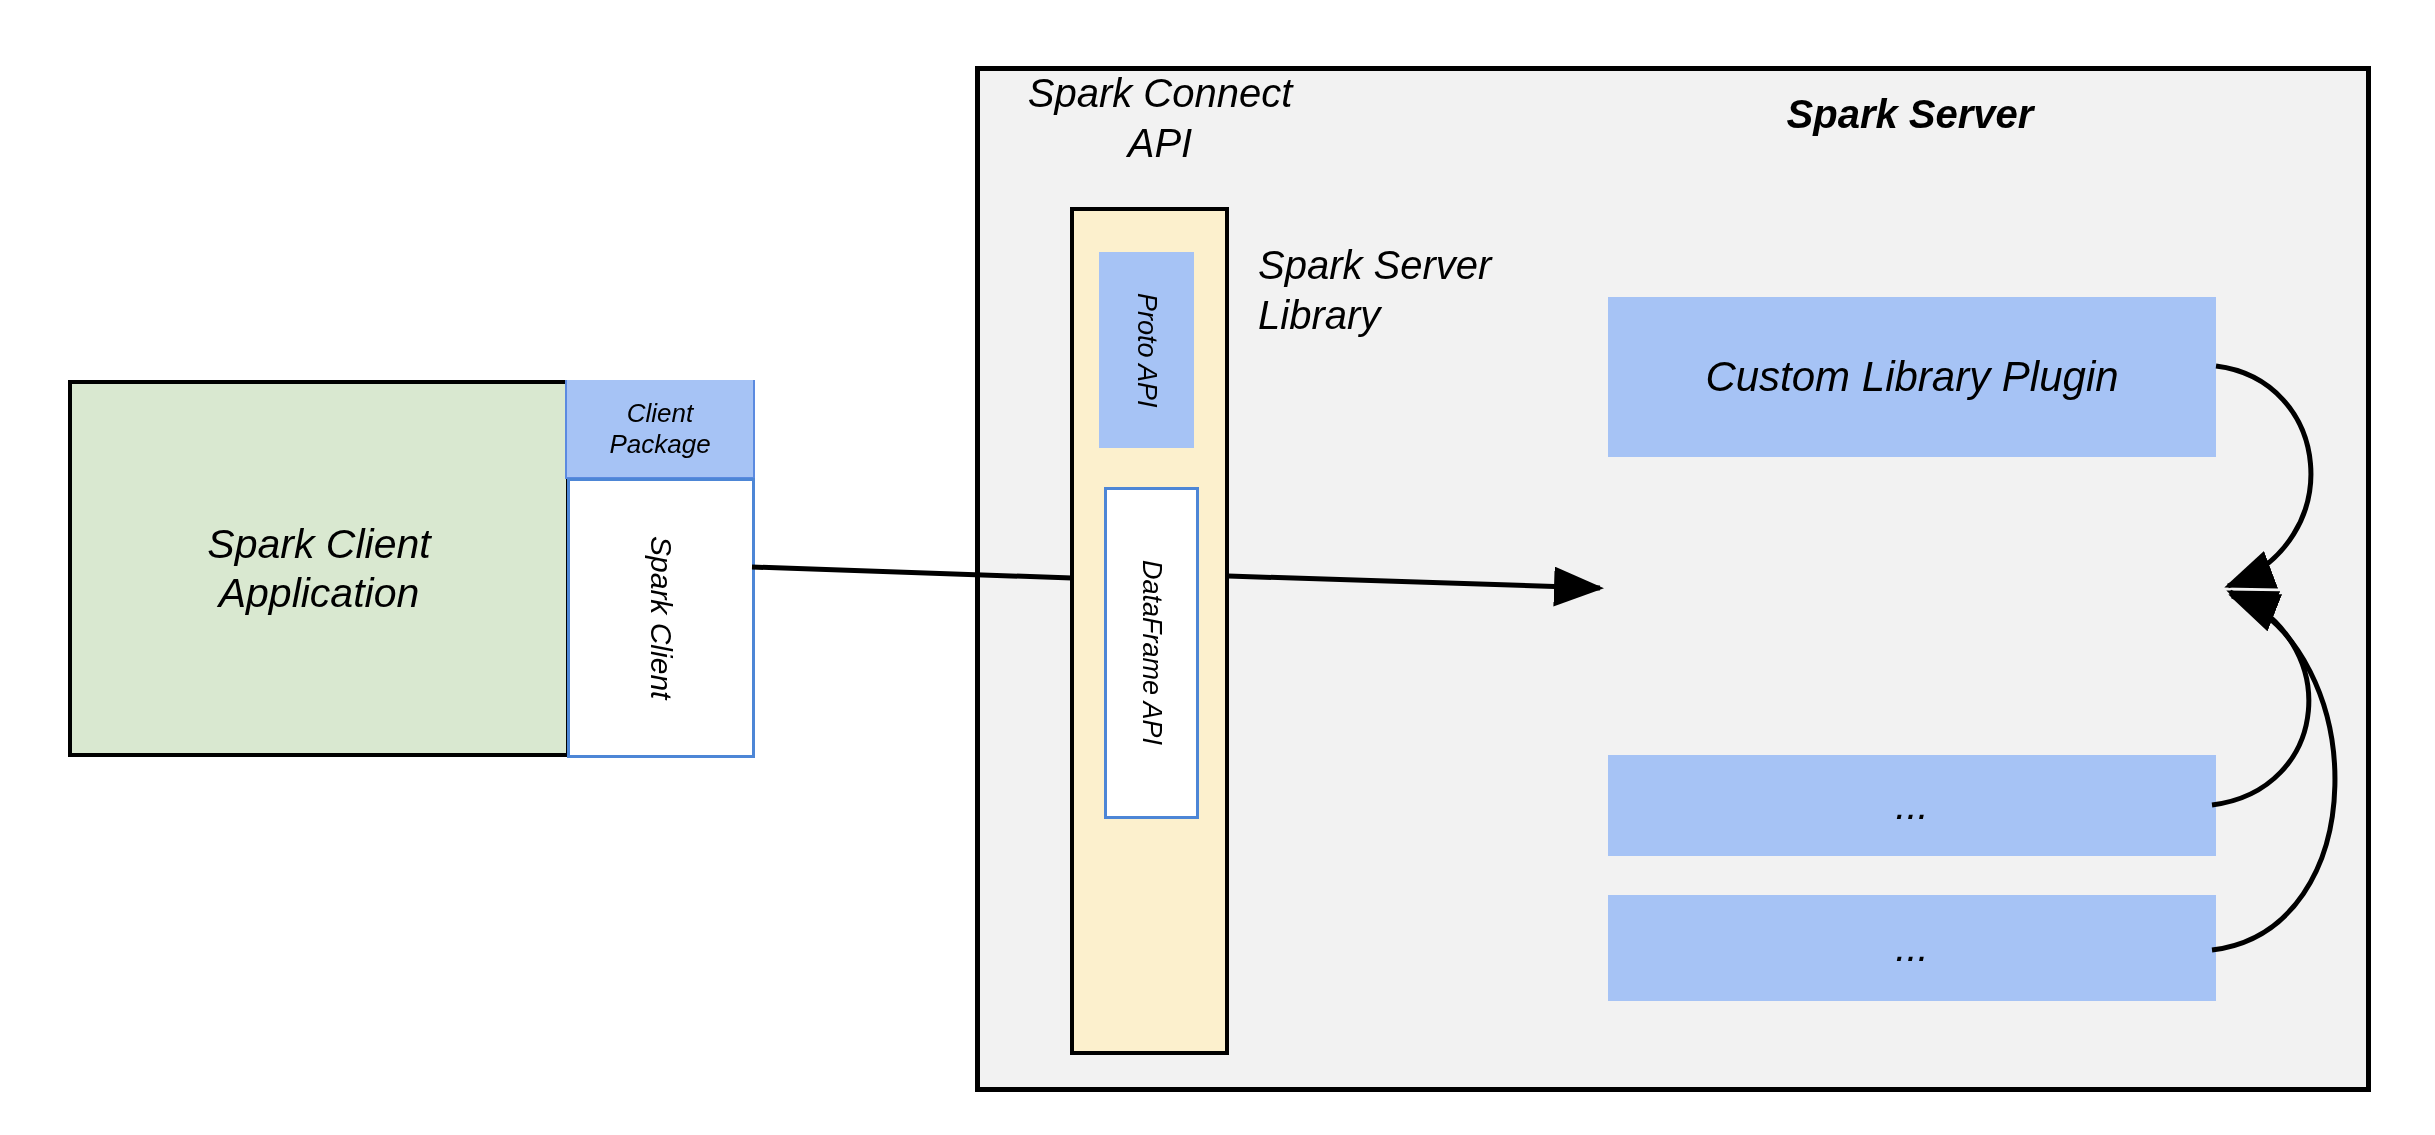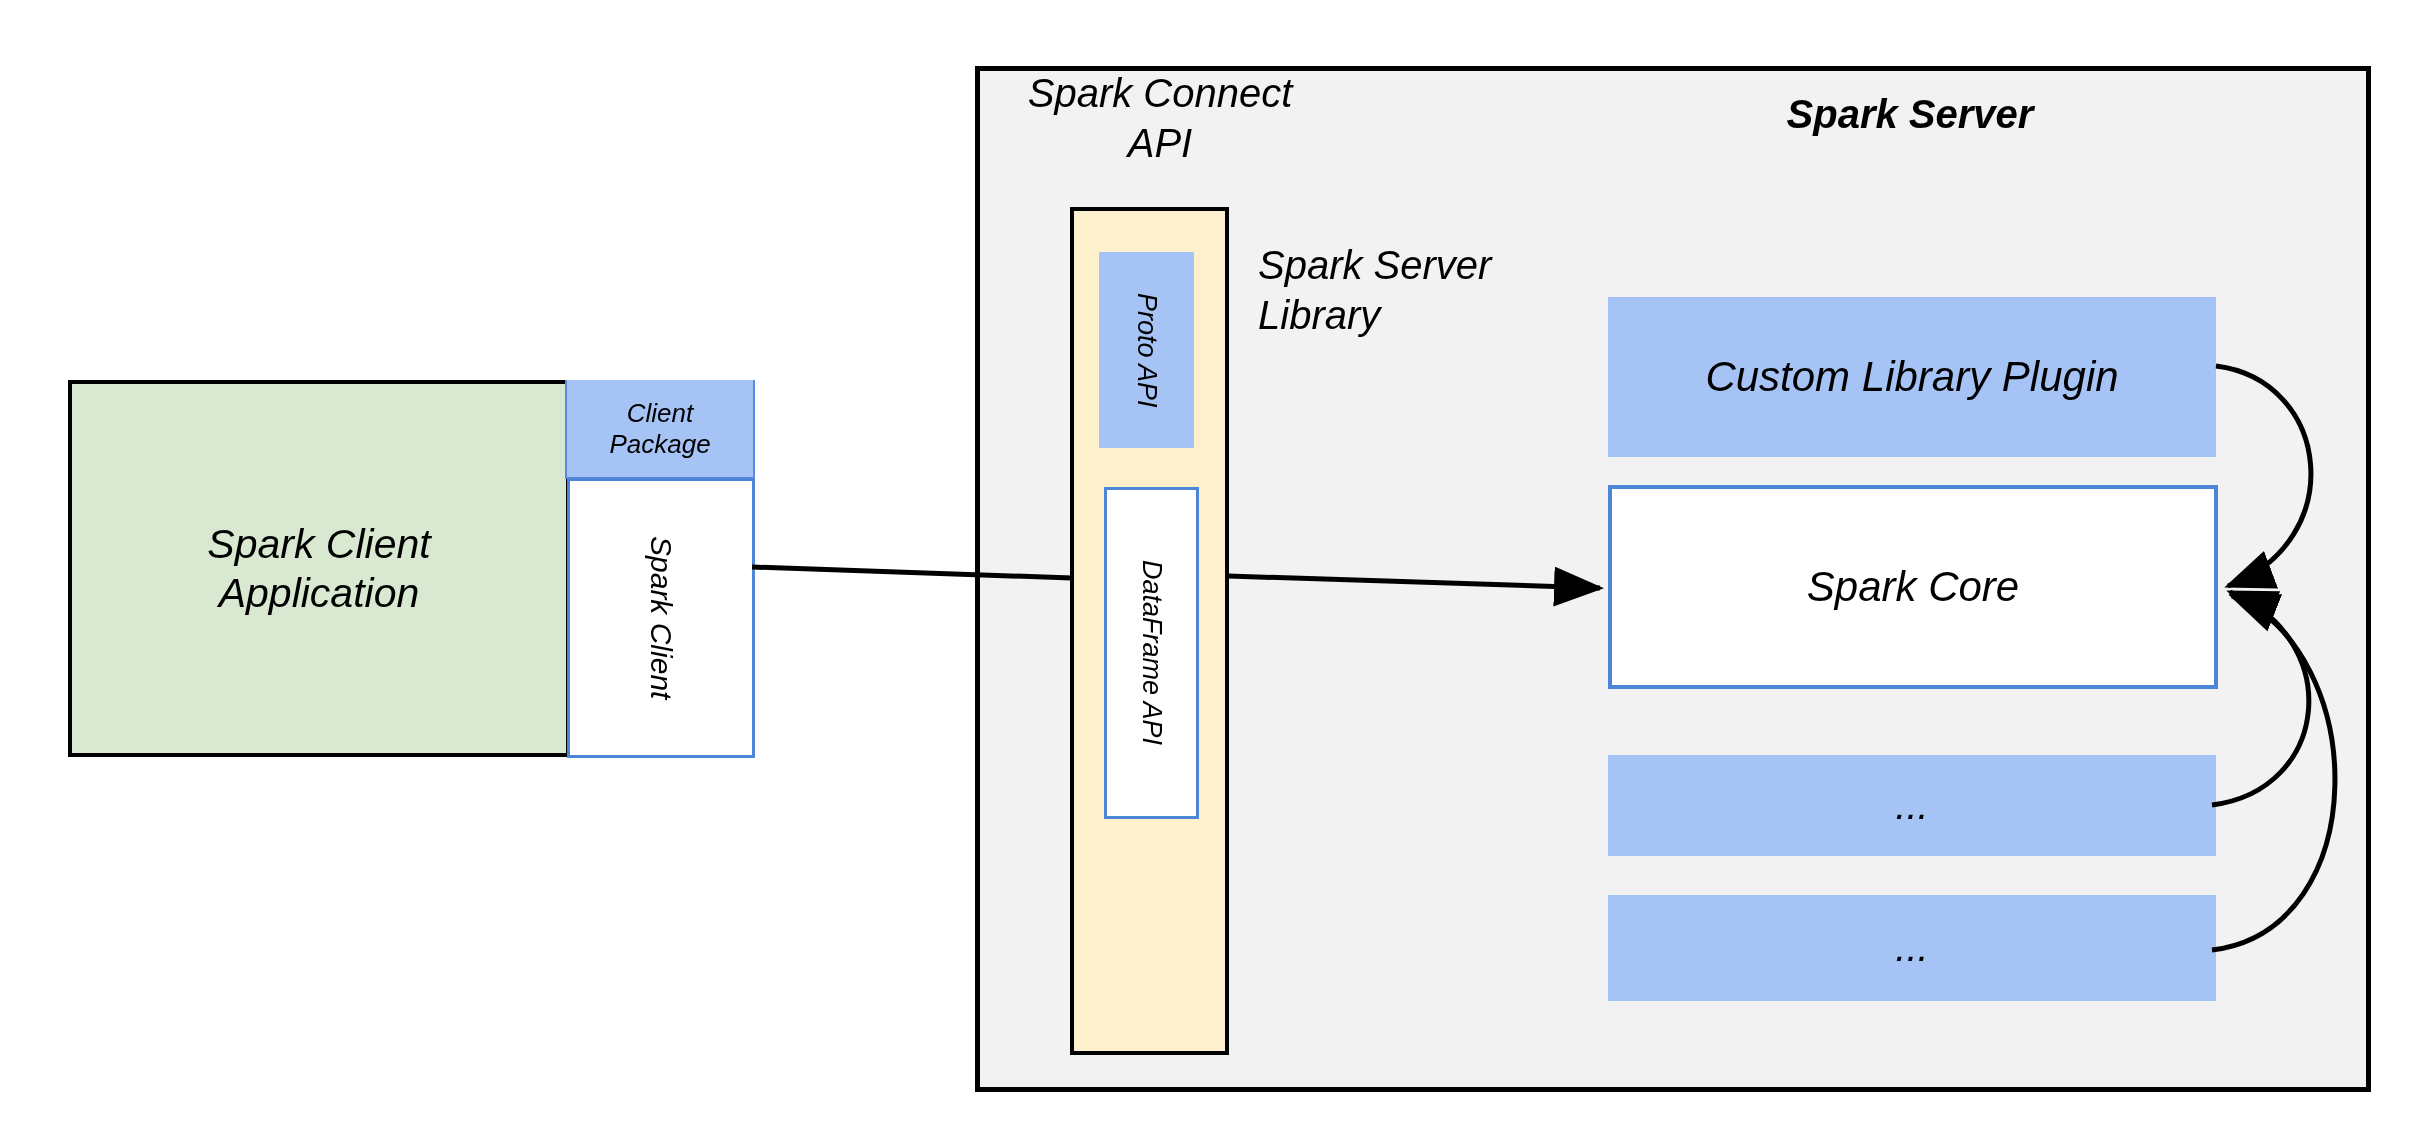--- a/index.html
+++ b/index.html
@@ -207,23 +207,20 @@
   </div>
 
   <div class="box" id="dataframe-api">
     <span class="vtext">DataFrame API</span>
   </div>
 
   <div class="box" id="custom-plugin">
     <span>Custom Library Plugin</span>
   </div>
 
-  <div class="box" id="spark-core">
-    <span>Spark Core</span>
-  </div>
 
   <div class="box" id="ellipsis-1">
     <span>...</span>
   </div>
 
   <div class="box" id="ellipsis-2">
     <span>...</span>
   </div>
 
   <div class="box" id="client-app">

